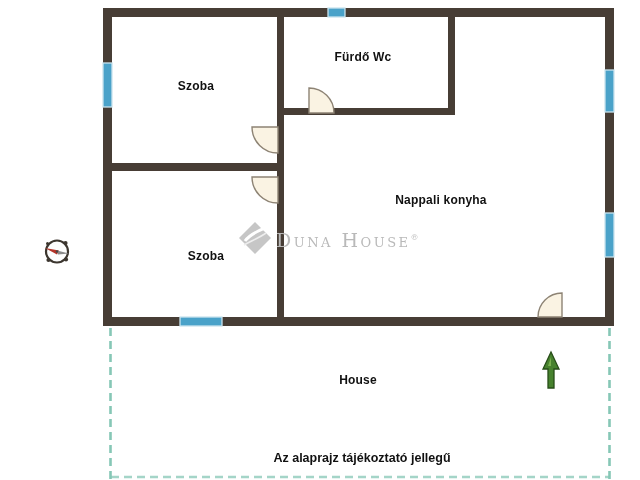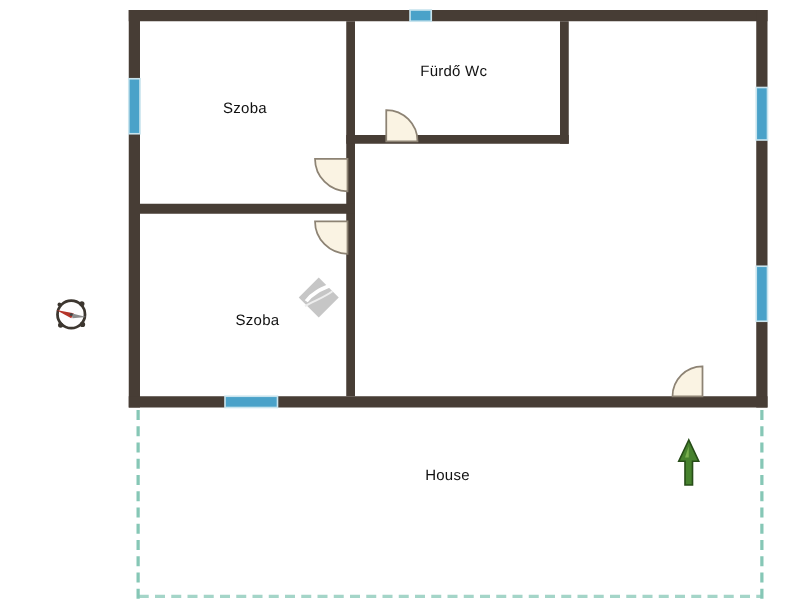--- a/index.html
+++ b/index.html
@@ -3,21 +3,21 @@
 <meta charset="utf-8">
 <style>
   html,body{margin:0;padding:0;background:#ffffff;}
   .stage{
     position:relative;width:640px;height:480px;background:#ffffff;
     overflow:hidden;font-family:"Liberation Sans",sans-serif;
   }
   .plan-svg{position:absolute;left:0;top:0;}
   .room-label{
     position:absolute;transform:translate(-50%,-50%);
-    font-weight:normal;font-size:12px;color:#111111;white-space:nowrap;
+    font-weight:bold;font-size:12px;color:#111111;white-space:nowrap;
     letter-spacing:0.2px;
   }
   .disclaimer{
     position:absolute;transform:translate(-50%,-50%);
     font-weight:bold;font-size:12.5px;color:#111111;white-space:nowrap;
   }
   .watermark{
     position:absolute;left:276px;top:226px;
     font-family:"DejaVu Serif","Liberation Serif",serif;
     font-variant:small-caps;font-size:19px;letter-spacing:2.5px;
@@ -90,20 +90,25 @@
       <polygon points="255,222 271,238 255,254 239,238" fill="#c6c6c6"></polygon>
       <path d="M245,241 C250,234 258,231 265,228" stroke="#ffffff" stroke-width="3" fill="none"></path>
       <path d="M244,245 C251,241 259,238 266,233" stroke="#eeeeee" stroke-width="1.6" fill="none"></path>
     </g>
   </svg>
 
   <div class="room-label" style="left:196px;top:86px">Szoba</div>
 
   <div class="room-label" style="left:363px;top:57px">Fürdő Wc</div>
 
+  <div class="room-label" style="left:441px;top:200px">Nappali konyha</div>
 
   <div class="room-label" style="left:206px;top:256px">Szoba</div>
 
   <div class="room-label" style="left:358px;top:380px">House</div>
 
+  <div class="disclaimer" style="left:362px;top:458px">Az alaprajz tájékoztató jellegű</div>
 
+  <div class="watermark">
+    <span>Duna House</span><span class="reg">®</span>
+  </div>
 
 </div>
 
 </body></html>

